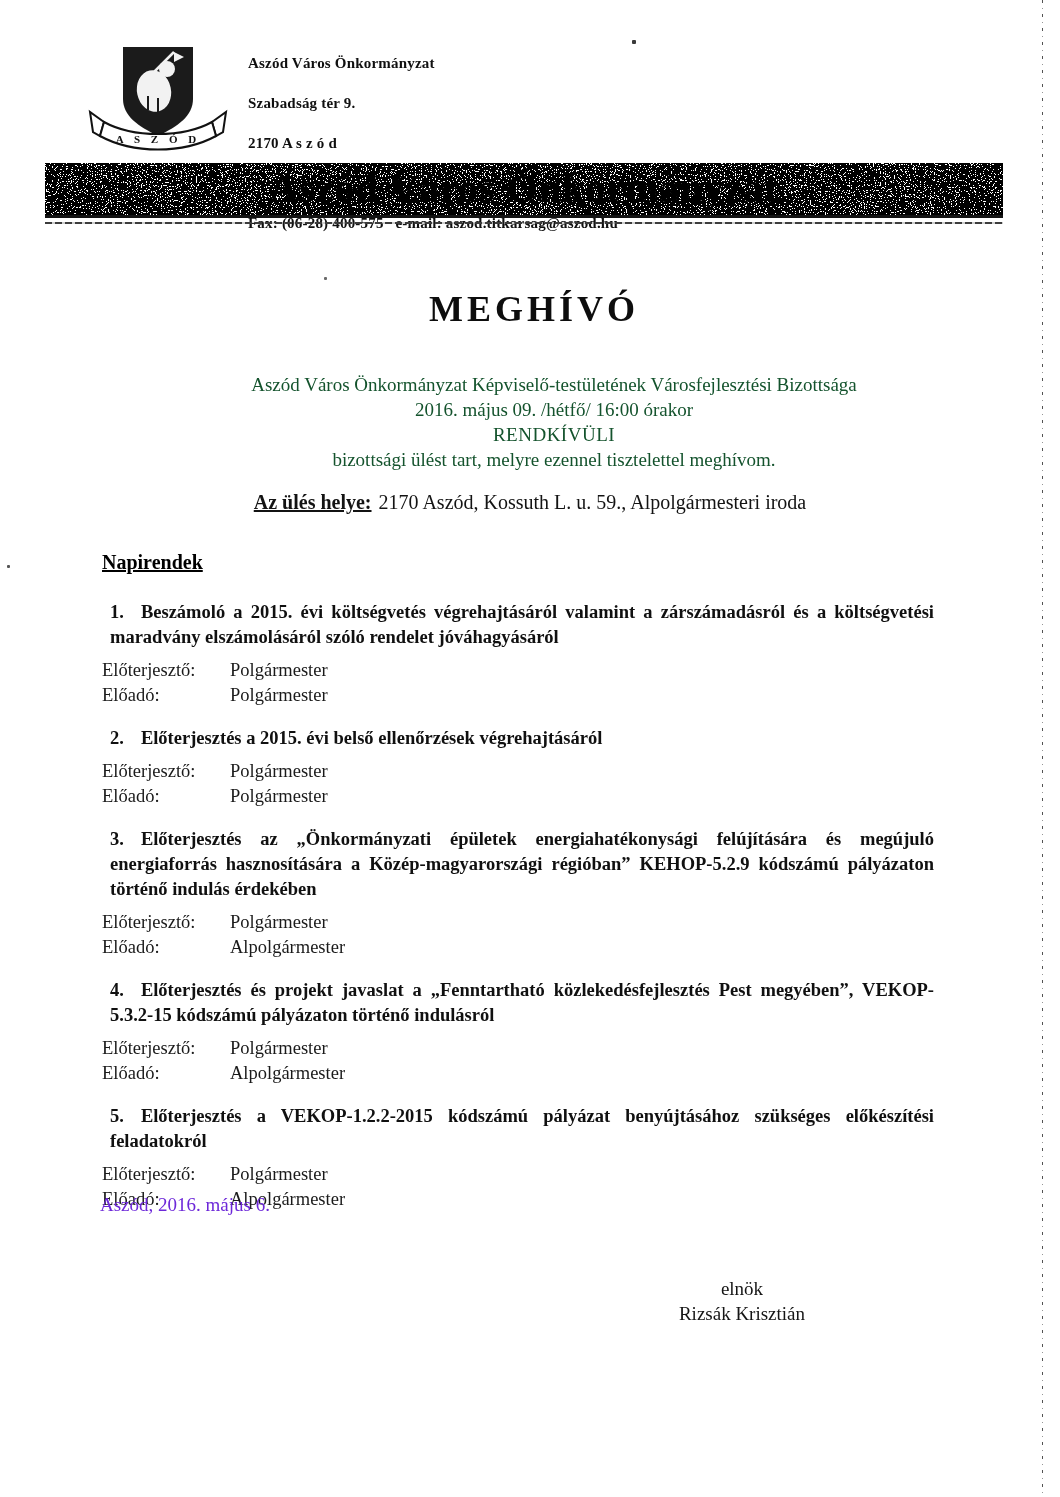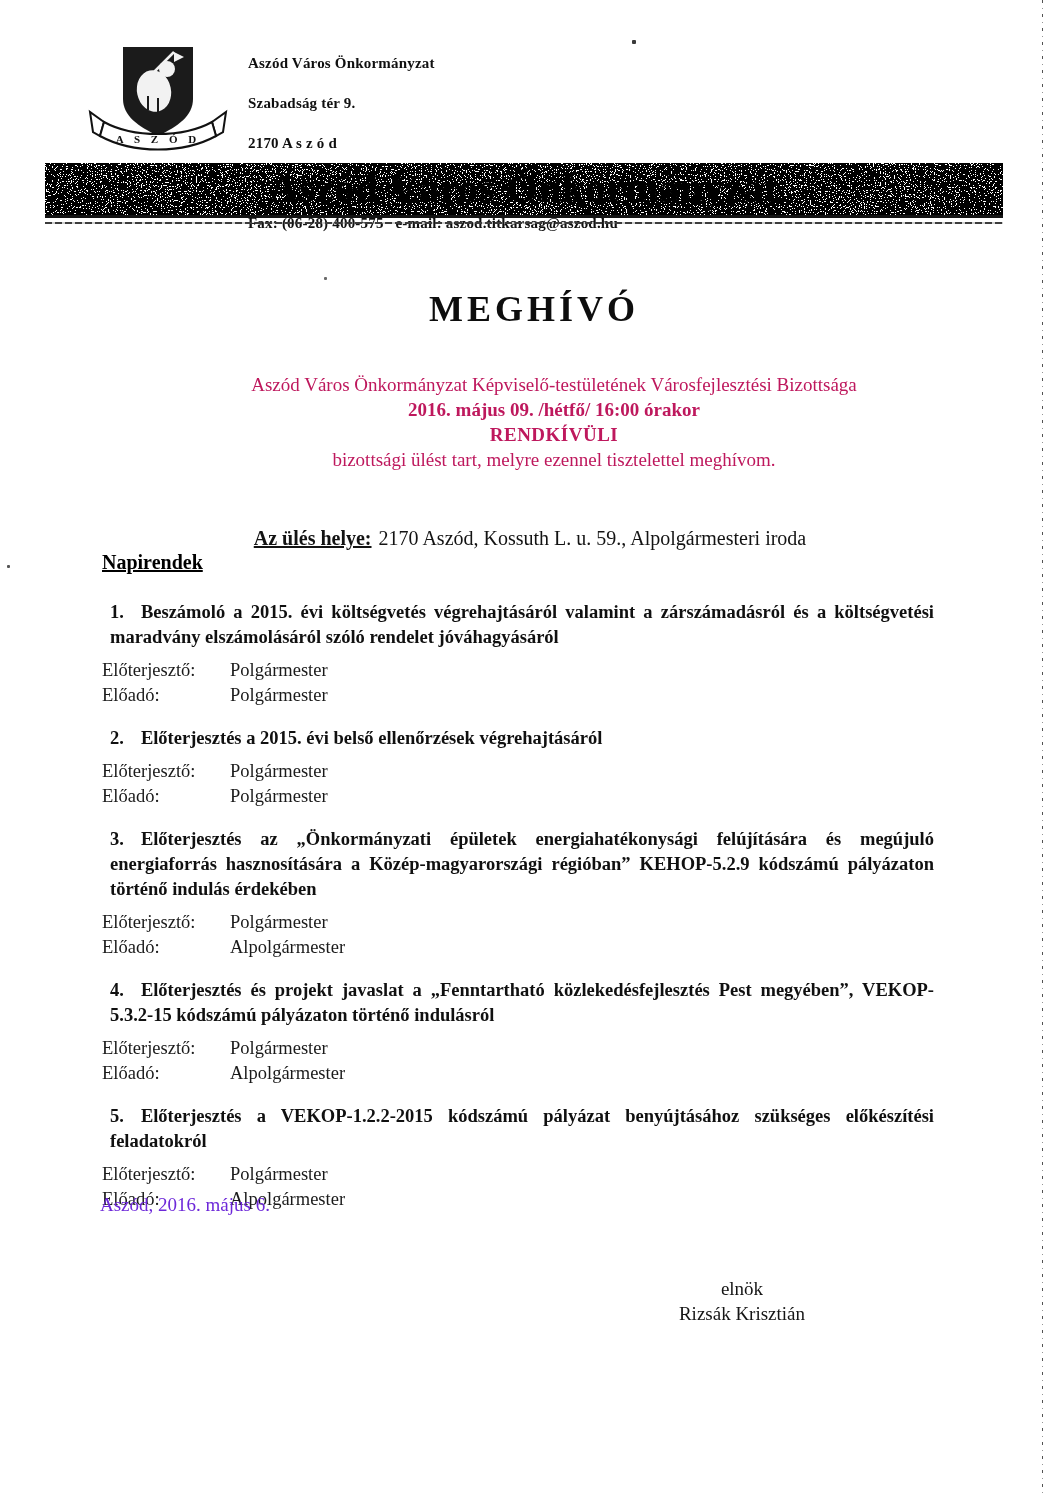--- a/index.html
+++ b/index.html
@@ -35,27 +35,27 @@
     background:repeating-linear-gradient(to right,#3c3c3c 0 7px,rgba(60,60,60,.25) 7px 10px);
   }
 
   
   .doc-title{
     position:absolute;left:8px;right:0;top:288px;text-align:center;
     font-size:36px;font-weight:700;letter-spacing:4px;color:#0d0d0d;
   }
   .intro{
     position:absolute;left:0;right:0;top:372px;text-align:center;
-    font-size:19px;line-height:25px;color:#be185d;padding-left:48px;
-  }
-  .intro .b{font-weight:700;}
+    font-size:19px;line-height:25px;color:#14532d;padding-left:48px;
+  }
+  .intro .b{font-weight:400;}
   .intro .sp{letter-spacing:.5px;}
   .venue{
     position:absolute;left:0;right:0;top:491px;text-align:center;
-    font-size:20px;color:#131313;margin-top:36px;
+    font-size:20px;color:#131313;
   }
   .venue .label{font-weight:700;text-decoration:underline;}
   .venue .value{margin-left:7px;}
 
   .section-heading{
     position:absolute;left:102px;top:551px;
     font-size:20px;font-weight:700;text-decoration:underline;color:#000000;
   }
 
   

